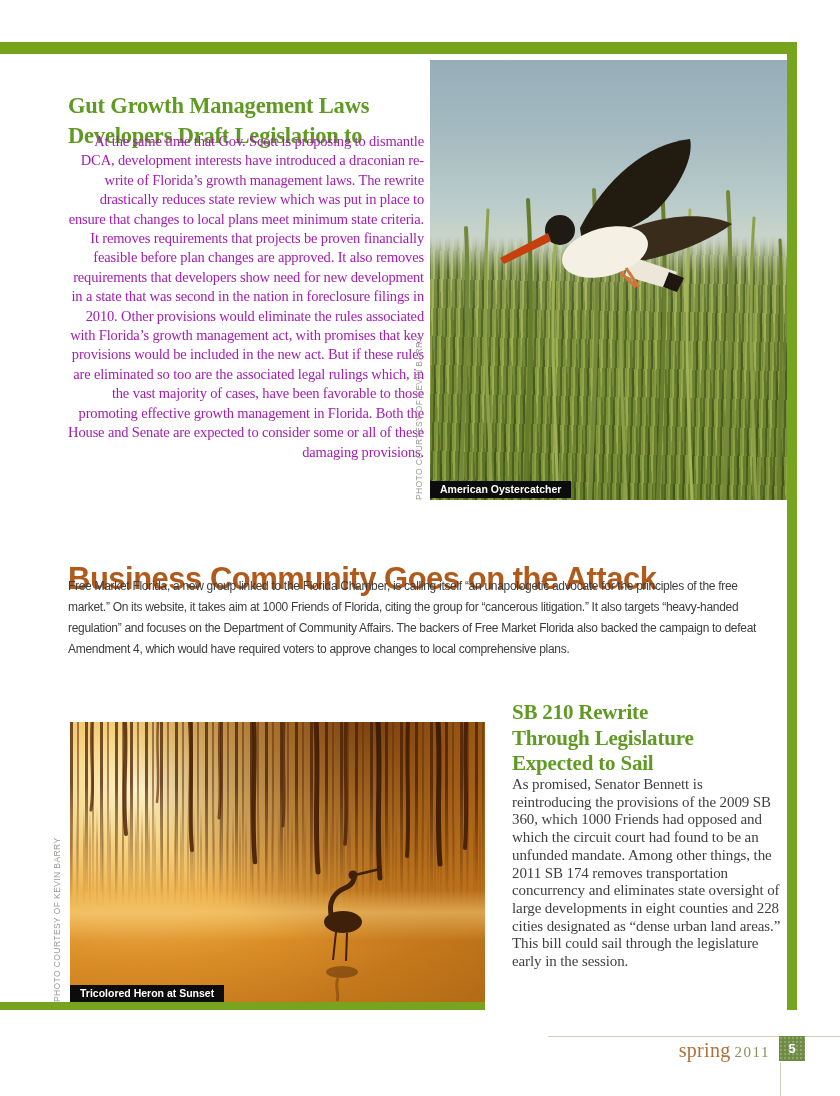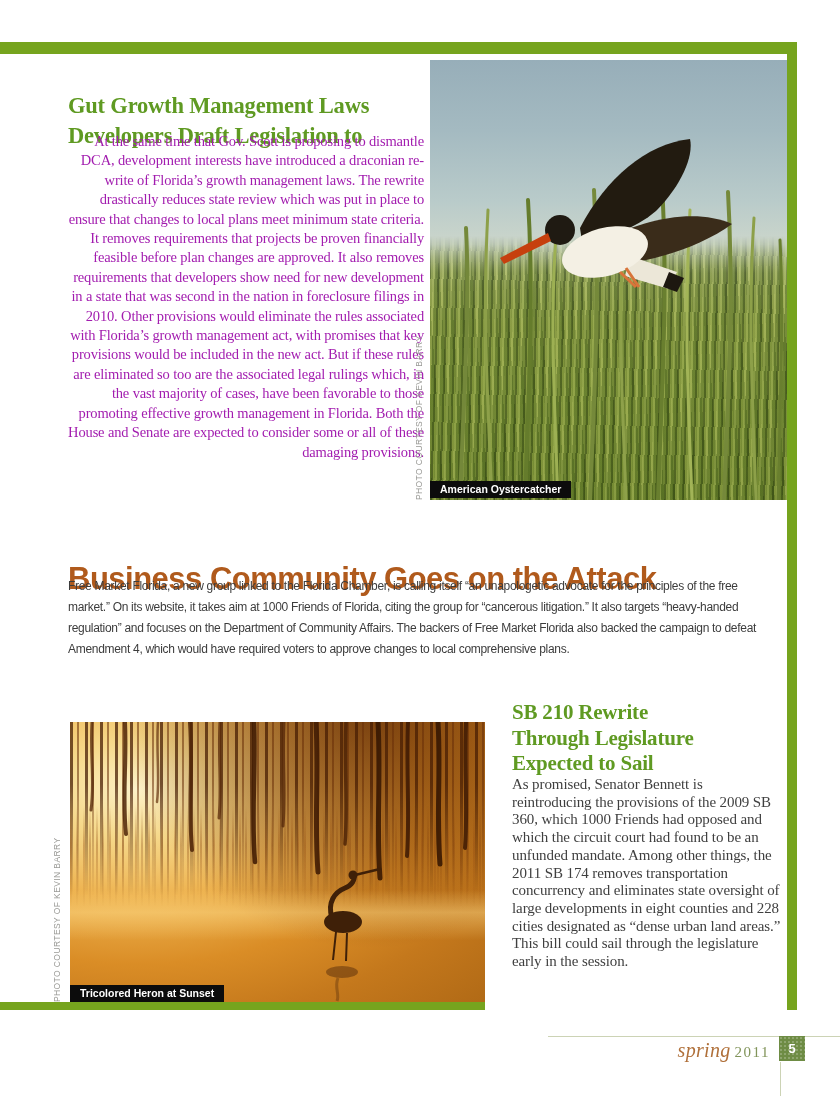--- a/index.html
+++ b/index.html
@@ -72,21 +72,21 @@
       background:repeating-linear-gradient(90deg, rgba(140,70,15,0.35) 0 2px, rgba(140,70,15,0) 2px 6px,
           rgba(120,55,10,0.28) 6px 8px, rgba(140,70,15,0) 8px 13px);
       -webkit-mask-image:linear-gradient(to bottom,transparent 30%,#000 44%,transparent 66%);
       mask-image:linear-gradient(to bottom,transparent 30%,#000 44%,transparent 66%);}
   .photo-heron svg{position:absolute;left:0;top:0;}
 
   
   .footer-rule-h{left:548px;top:1036px;width:292px;height:1px;background:#ccd3b5;}
   .footer-rule-v{left:780px;top:1062px;width:1px;height:34px;background:#ccd3b5;}
   .footer-text{left:548px;top:1039px;width:222px;text-align:right;white-space:nowrap;}
-  .season{color:#b0703a;font-size:20px;letter-spacing:0.3px;font-style:italic;}
+  .season{color:#b0703a;font-size:20px;letter-spacing:0.3px;}
   .year{color:#81945a;font-size:15px;letter-spacing:1.5px;}
   .page-box{left:779px;top:1036px;width:26px;height:25px;background:#6e8c44;
       background-image:radial-gradient(rgba(255,255,255,0.22) 0.8px, transparent 0.9px);
       background-size:4px 4px;color:#fff;font-family:"Liberation Sans",sans-serif;
       font-weight:bold;font-size:13px;line-height:25px;text-align:center;}
 </style>
 </head>
 <body>
 
 <div class="page">

